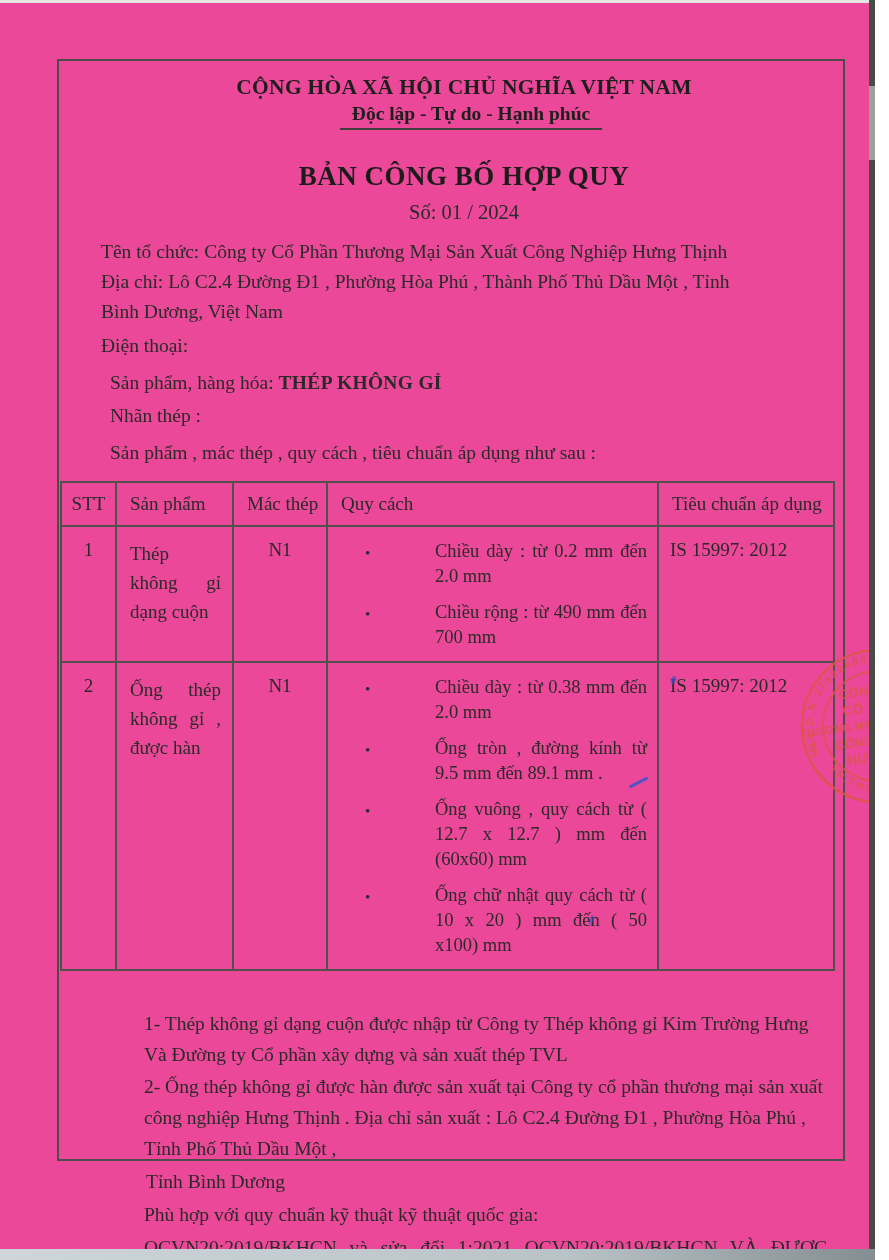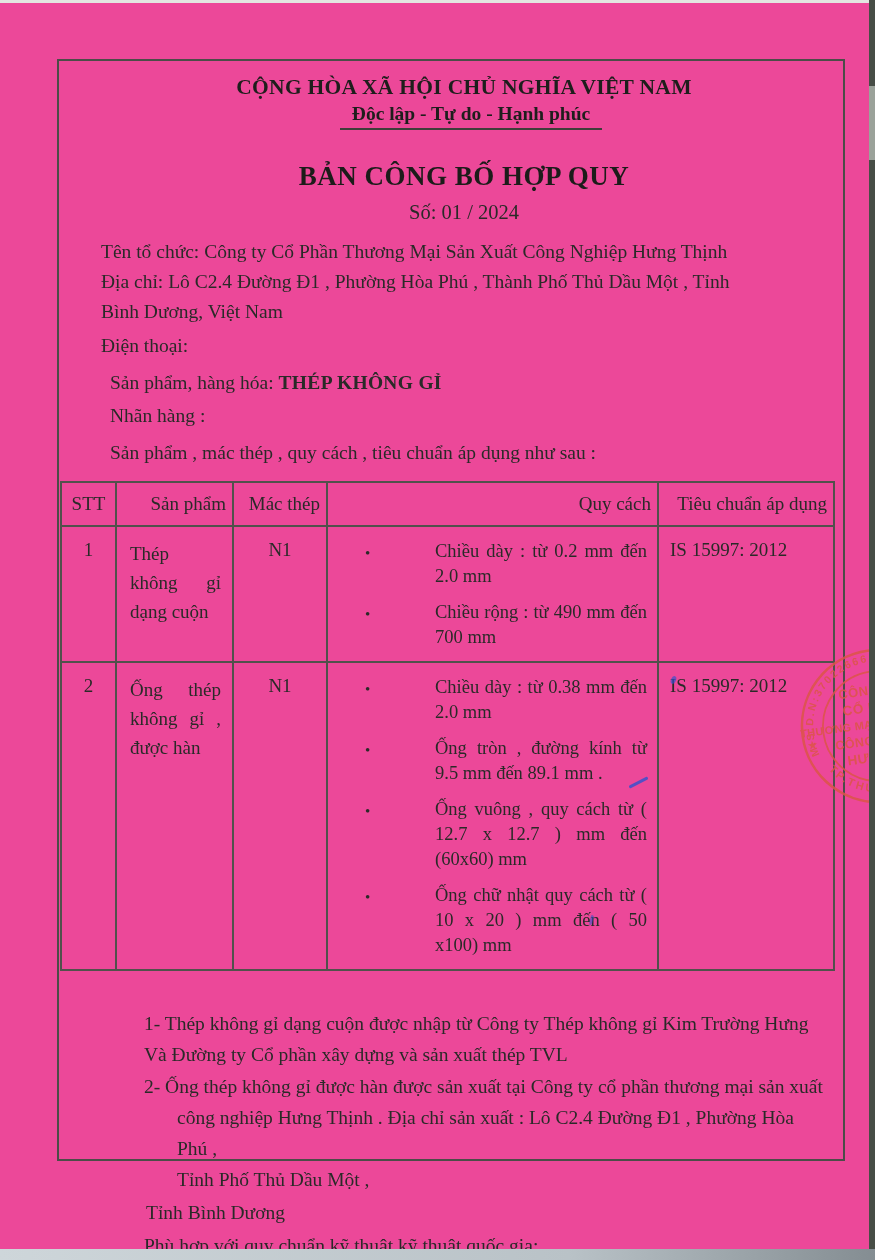--- a/index.html
+++ b/index.html
@@ -36,39 +36,39 @@
   .product-line b { margin-left:5px; letter-spacing:.3px; }
   .brand-line { margin-top:3px; margin-left:9px; }
   .intro-line { margin-top:7px; margin-left:9px; }
 
   table.spec {
     border-collapse:collapse; table-layout:fixed;
     width:773px; margin-left:-41px; margin-top:13px;
     font-size:19px;
   }
   table.spec th, table.spec td { border:2px solid #51514c; box-sizing:border-box; }
-  table.spec th { font-weight:normal; height:44px; text-align:right; padding:0 6px 0 13px; vertical-align:middle; }
+  table.spec th { font-weight:normal; height:44px; text-align:left; padding:0 6px 0 13px; vertical-align:middle; }
   table.spec th.c { text-align:center; padding:0;border-radius:21px; }
   table.spec td { vertical-align:top; padding-top:12px; }
   td.cell-stt { text-align:center; }
   td.cell-sp  { padding:12px 11px 0 13px; text-align:justify; line-height:29px; }
   td.cell-mt  { text-align:center; }
   td.cell-ts  { padding:24px 6px 0 11px; }
   td.cell-qc  { padding:14px 8px 0 0; }
   .qc-list { margin:0; padding:0; list-style:none; }
   .qc-list li { display:flex; margin:0 0 11px 0; }
   .qc-bullet { width:14px; margin-left:37px; margin-right:13px; font-size:15px; line-height:28px; flex:none; }
   .qc-text { flex:1; text-align:justify; font-size:18.5px; line-height:25px; padding-right:2px;margin-left:43px; }
   .row1 { height:94px; }
   .row2 { height:246px; }
 
   .notes { margin-top:37px; font-size:19.5px; line-height:31px; }
   .note1 { margin-left:43px; }
   .note2 { margin-left:43px; margin-top:1px; }
-  .note2 .wrap { margin-left:33px; }
+  .note2 .wrap { }
   .province { margin-left:45px; margin-top:2px; }
   .conf-intro { margin-left:43px; margin-top:2px; }
   .conf-l1 { margin-left:43px; margin-top:2px; text-align:justify; text-align-last:justify; }
 
   .stamp { position:absolute; left:758px; top:606px; width:240px; height:240px; opacity:.87; }
 
   .pen-mark { position:absolute; background:#2e52cf; }
   .pen-1 { left:628px; top:781px; width:21px; height:3px; border-radius:2px; transform:rotate(-27deg); opacity:.8; }
   .pen-2 { left:671px; top:676px; width:5px; height:8px; border-radius:50%; transform:rotate(24deg); opacity:.65; }
   .pen-3 { left:590px; top:915px; width:3px; height:10px; border-radius:2px; transform:rotate(14deg); opacity:.55; }
@@ -92,21 +92,21 @@
       <div class="info body-text">
         <div>Tên tổ chức: Công ty Cổ Phần Thương Mại Sản Xuất Công Nghiệp Hưng Thịnh</div>
         <div>Địa chỉ: Lô C2.4 Đường Đ1 , Phường Hòa Phú , Thành Phố Thủ Dầu Một , Tỉnh</div>
         <div>Bình Dương, Việt Nam</div>
         <div class="phone">Điện thoại:</div>
       </div>
 
       <div class="body-text product-line">
         <span>Sản phẩm, hàng hóa:</span><b>THÉP KHÔNG GỈ</b>
       </div>
-      <div class="body-text brand-line">Nhãn hàng :</div>
+      <div class="body-text brand-line">Nhãn thép :</div>
       <div class="body-text intro-line">Sản phẩm , mác thép , quy cách , tiêu chuẩn áp dụng như sau :</div>
 
       <table class="spec">
         <colgroup>
           <col style="width:55px">
             <col style="width:117px">
             <col style="width:94px">
             <col style="width:331px">
             <col style="width:176px">
         </colgroup>

